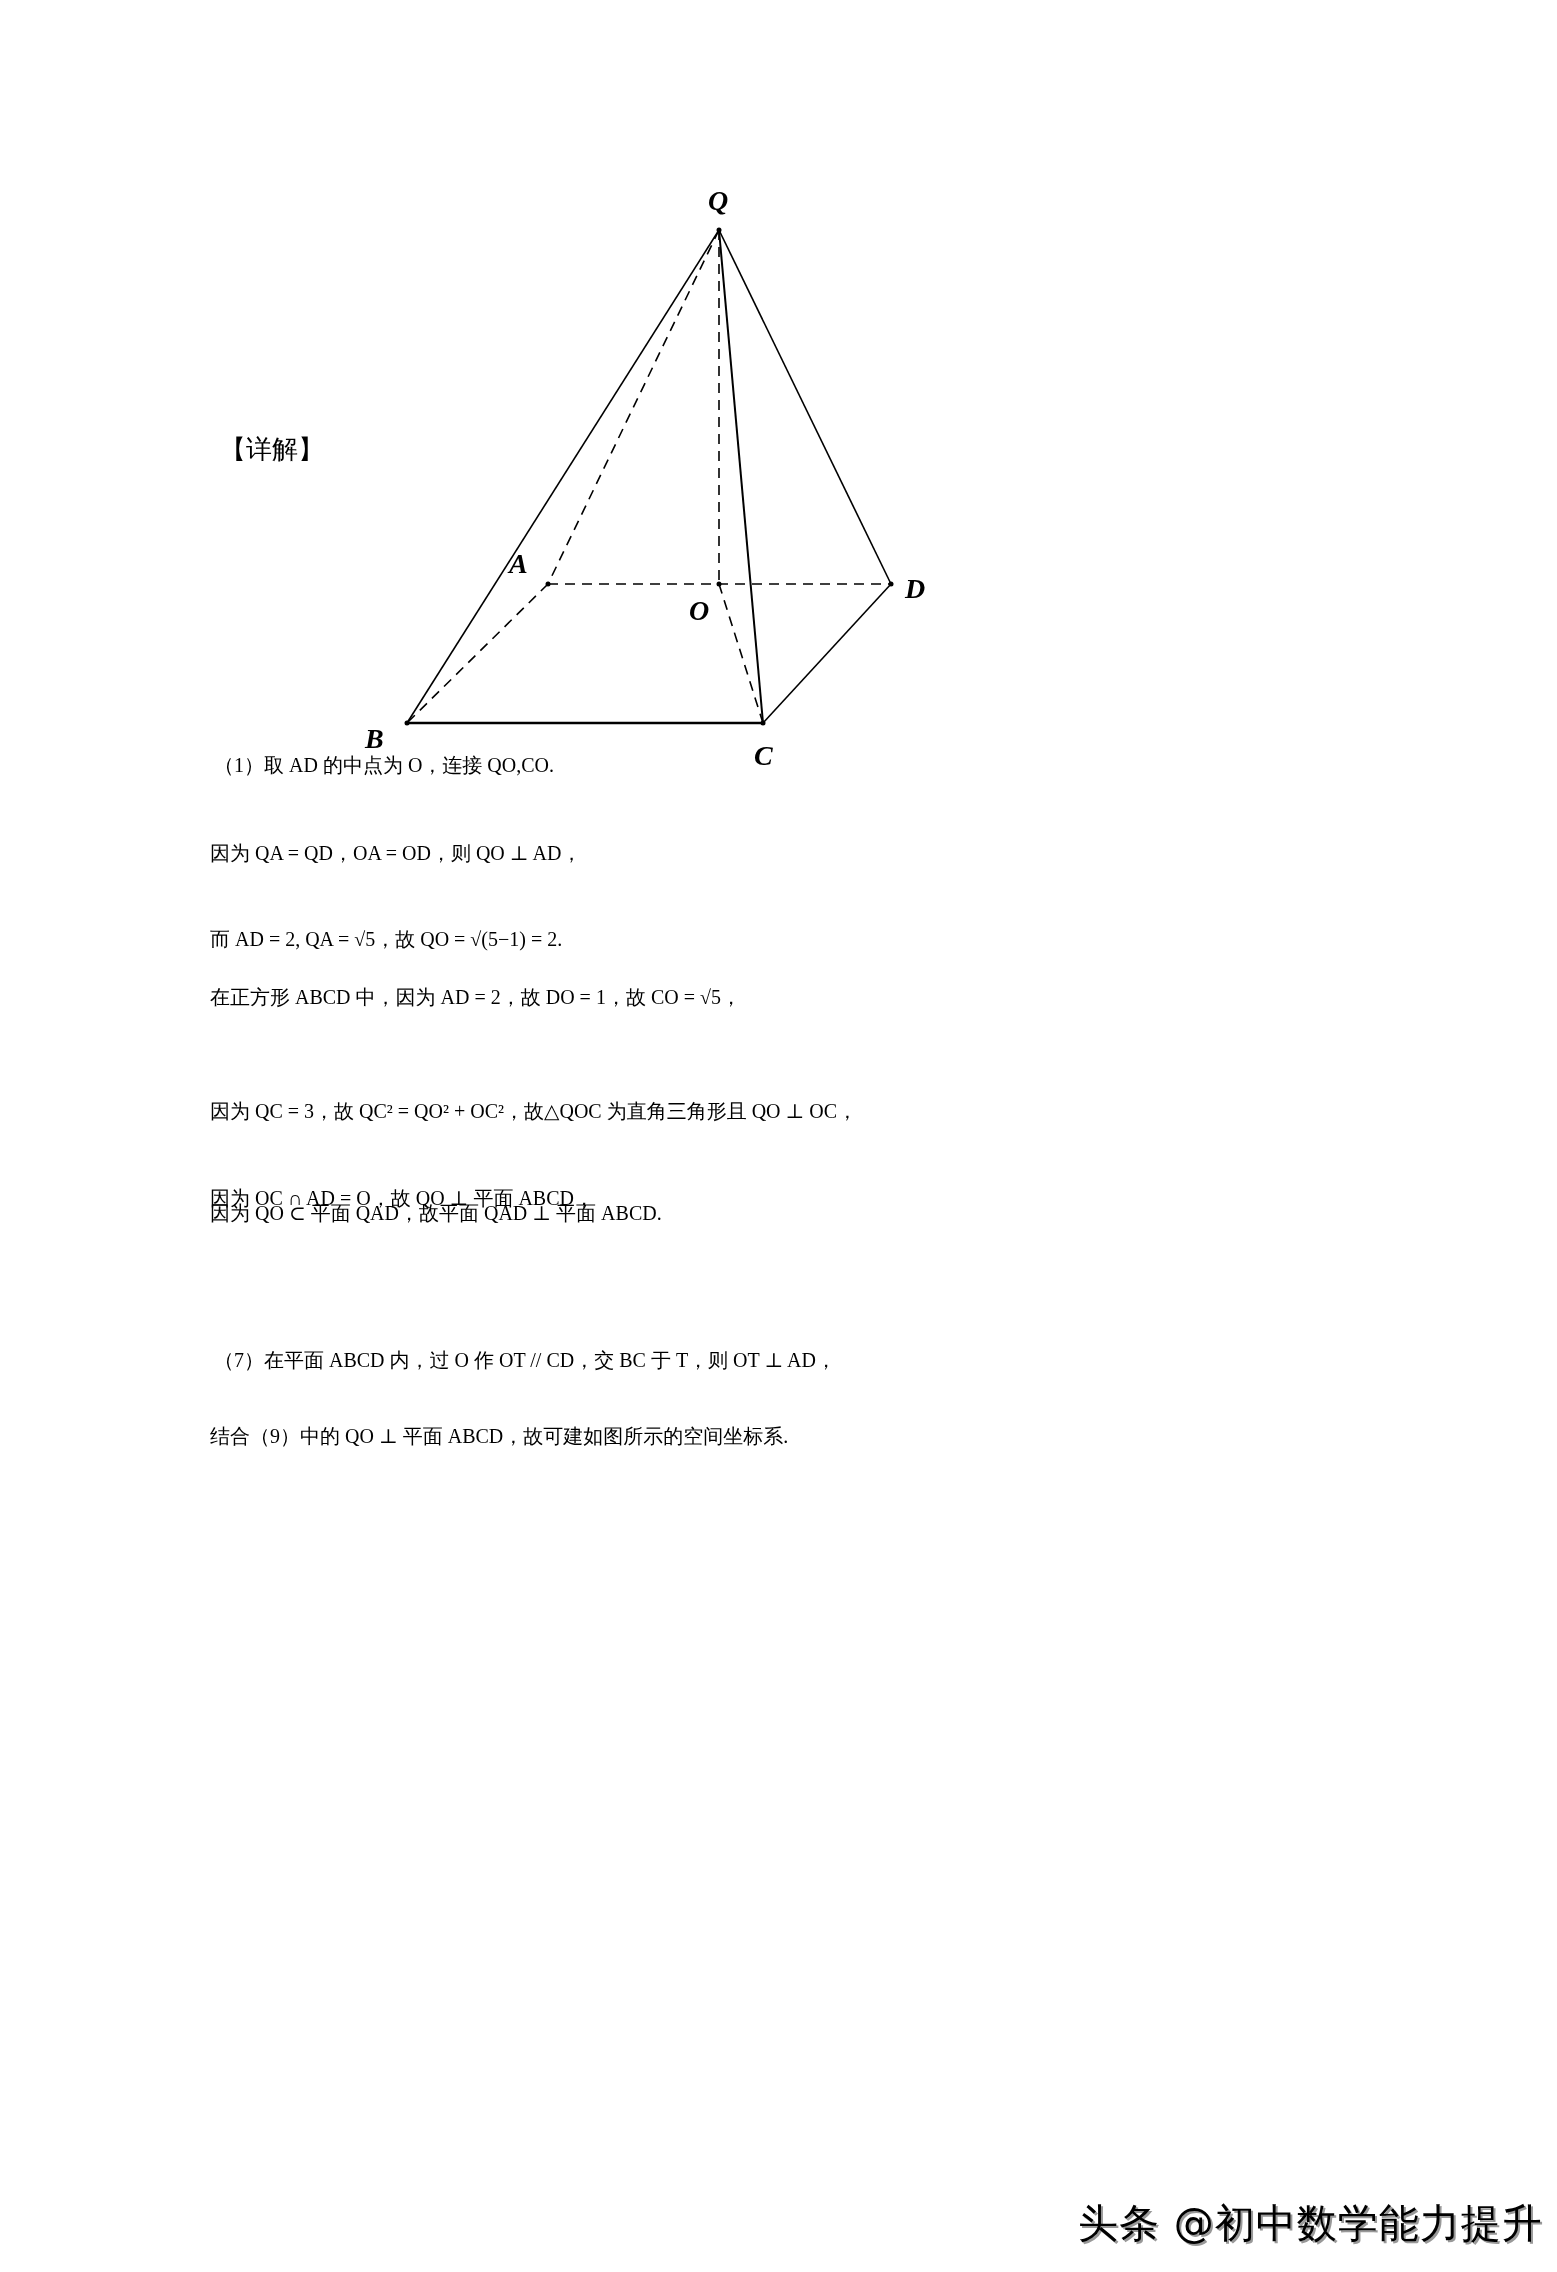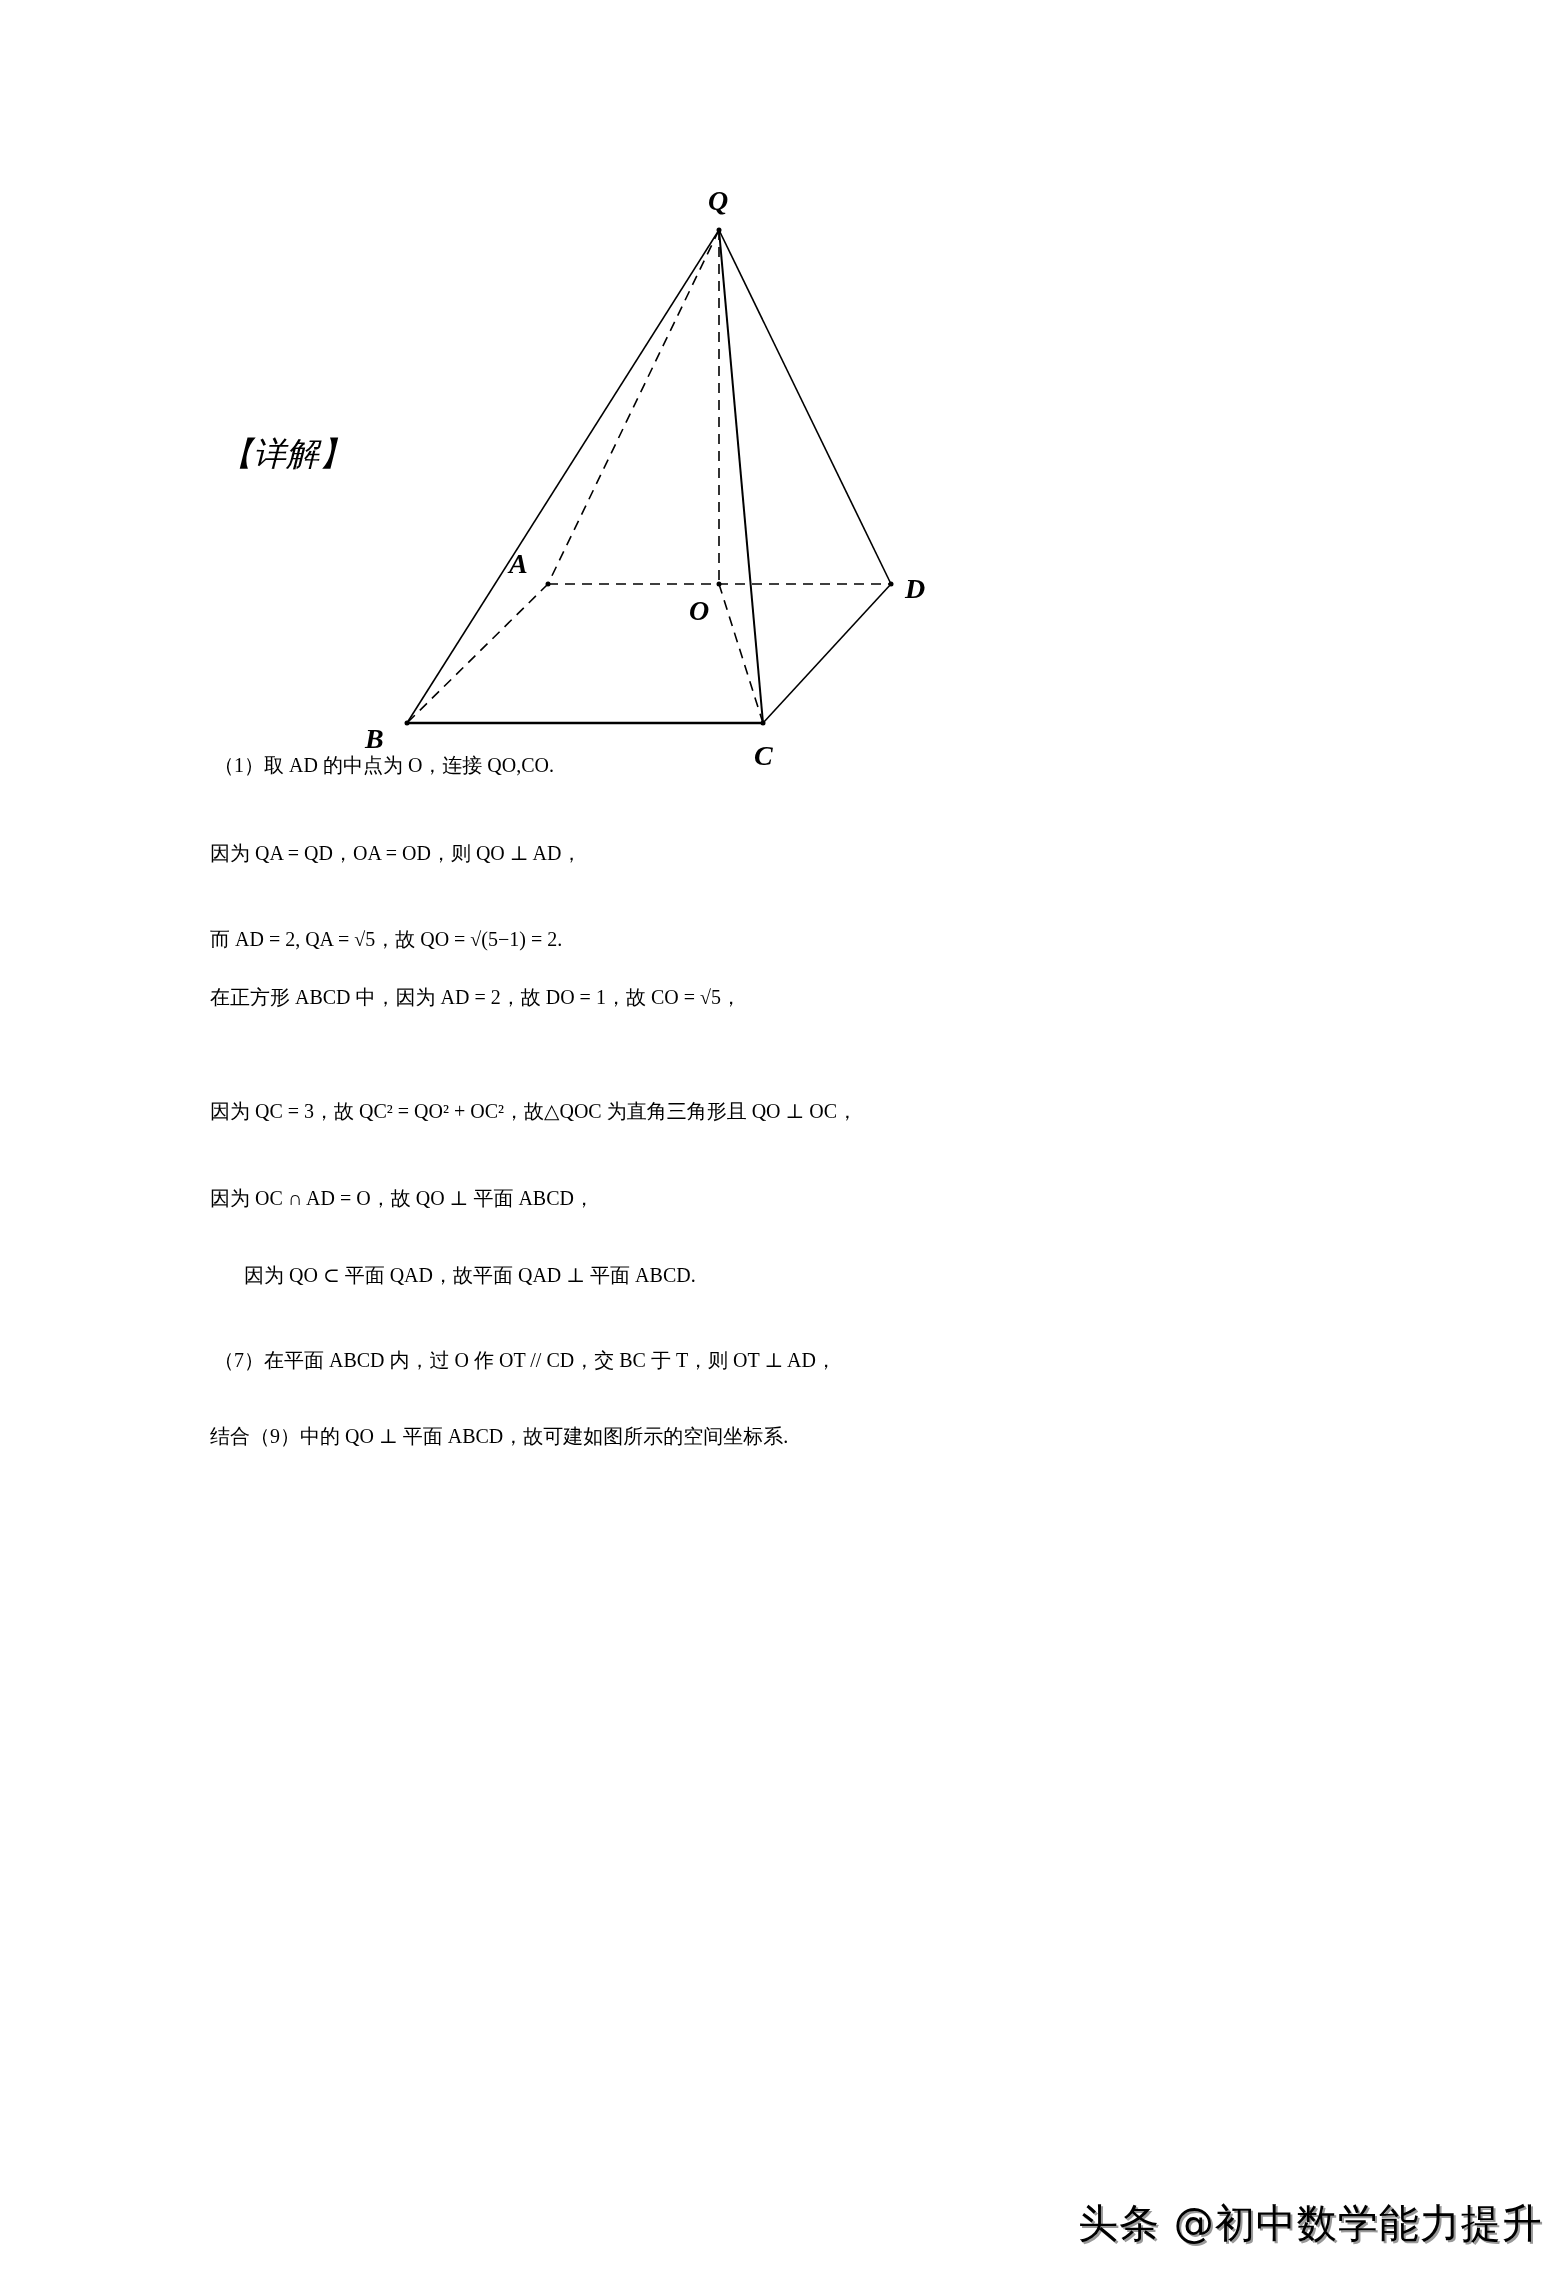--- a/index.html
+++ b/index.html
@@ -1,19 +1,19 @@
 <!DOCTYPE html>
 <html><head>
 <meta charset="utf-8">
 <style>
   html, body { margin:0; padding:0; background:#ffffff; }
   body { width:1557px; height:2272px; position:relative; overflow:hidden;
          font-family:"DejaVu Serif","Liberation Serif",serif; color:#000; }
-  .section-label { position:absolute; left:220px; top:432px; font-size:33px;
-                   font-family:"DejaVu Sans","Liberation Sans",sans-serif;font-style:italic; }
+  .section-label { position:absolute; left:220px; top:432px; font-size:26px;
+                   font-family:"DejaVu Sans","Liberation Sans",sans-serif; }
   .figure { position:absolute; left:0; top:0; width:1557px; height:800px; }
   .line { position:absolute; left:210px; font-size:20px; white-space:nowrap;
           font-family:"Liberation Serif","DejaVu Serif",serif; }
   .indent { left:214px; }
   .watermark { position:absolute; left:1078px; top:2196px; font-size:40px;
                font-family:"DejaVu Sans","Liberation Sans",sans-serif; color:#000000;
                text-shadow: 2px 2px 0 #999; letter-spacing:1px; }
   .vlabel { font-family:"Liberation Serif","DejaVu Serif",serif; font-style:italic;
             font-weight:bold; font-size:28px; }
 </style>
@@ -56,17 +56,17 @@
     <text x="754" y="765" font-family="Liberation Serif, serif" font-style="italic" font-weight="bold" font-size="28">C</text>
   </g>
 </svg>
 
 <div class="line indent" style="top:752px;">（1）取 AD 的中点为 O，连接 QO,CO.</div>
 <div class="line" style="top:840px;">因为 QA = QD，OA = OD，则 QO ⊥ AD，</div>
 <div class="line" style="top:926px;text-align:right;">而 AD = 2, QA = √5，故 QO = √(5−1) = 2.</div>
 <div class="line" style="top:984px;">在正方形 ABCD 中，因为 AD = 2，故 DO = 1，故 CO = √5，</div>
 <div class="line" style="top:1098px;">因为 QC = 3，故 QC² = QO² + OC²，故△QOC 为直角三角形且 QO ⊥ OC，</div>
 <div class="line" style="top:1185px;">因为 OC ∩ AD = O，故 QO ⊥ 平面 ABCD，</div>
-<div class="line" style="top:1262px;margin-left:34px;">因为 QO ⊂ 平面 QAD，故平面 QAD ⊥ 平面 ABCD.</div>
+<div class="line" style="top:1200px;">因为 QO ⊂ 平面 QAD，故平面 QAD ⊥ 平面 ABCD.</div>
 <div class="line indent" style="top:1347px;">（7）在平面 ABCD 内，过 O 作 OT // CD，交 BC 于 T，则 OT ⊥ AD，</div>
 <div class="line" style="top:1423px;">结合（9）中的 QO ⊥ 平面 ABCD，故可建如图所示的空间坐标系.</div>
 
 <div class="watermark">头条 @初中数学能力提升</div>
 
 </body></html>

